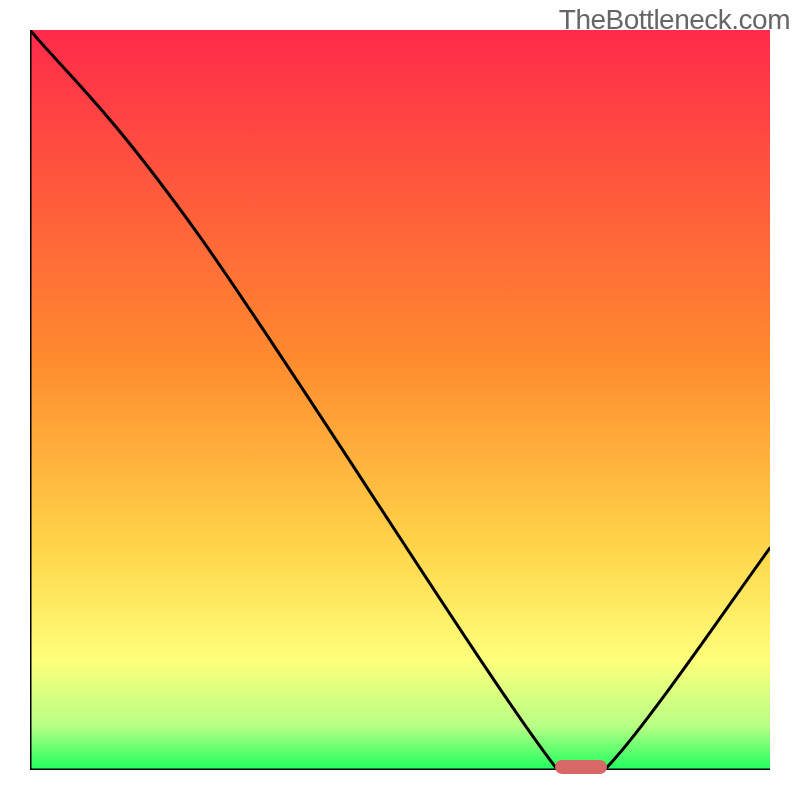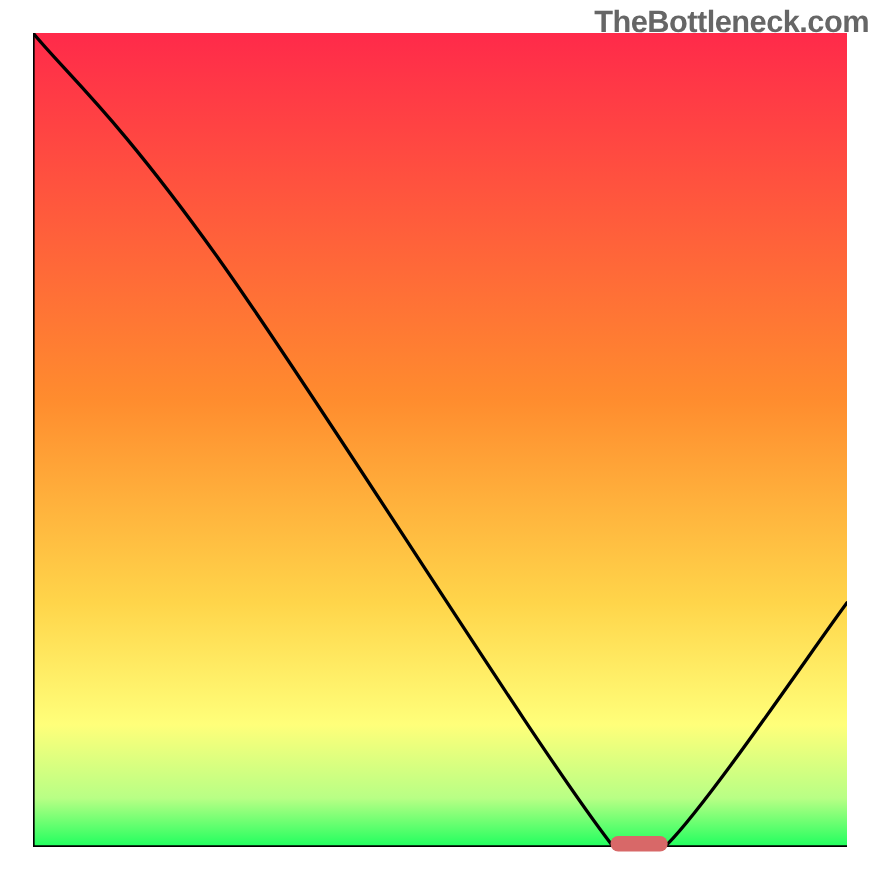--- a/index.html
+++ b/index.html
@@ -14,21 +14,21 @@
   .wrap {
     position: relative;
     width: 800px;
     height: 800px;
   }
   .watermark {
     position: absolute;
     top: 4px;
     right: 10px;
     font-size: 28px;
-    font-weight: 700;
+    font-weight: 400;
     color: #666666;
     letter-spacing: -0.5px;
   }
   .plot {
     position: absolute;
     left: 30px;
     top: 30px;
     width: 740px;
     height: 740px;
   }

